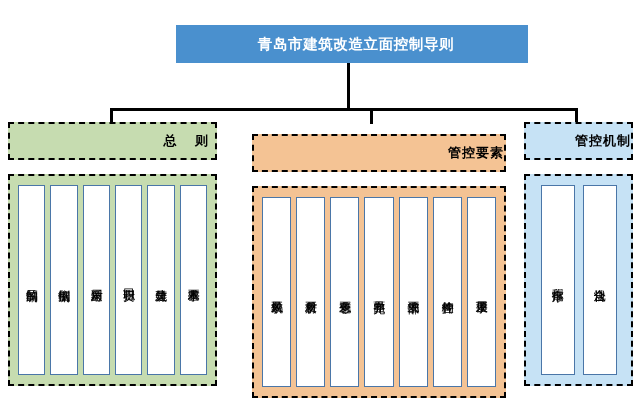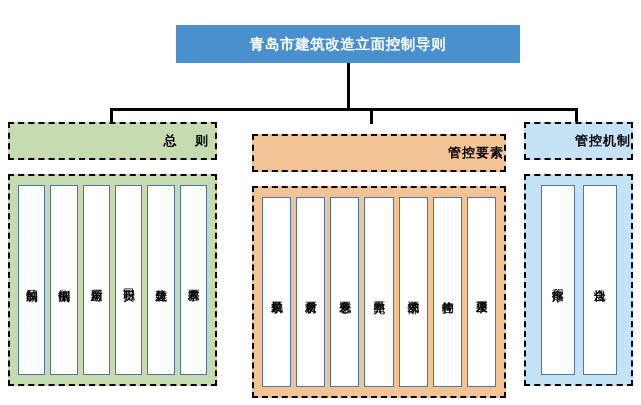--- a/index.html
+++ b/index.html
@@ -32,20 +32,21 @@
     position: absolute;
     left: 176px;
     top: 25px;
     width: 344px;
     height: 38px;
     background: #4a90ce;
     display: flex;
     align-items: center;
     justify-content: center;
     z-index: 2;
+    padding-left: 8px;
   }
   #root-title .title-text {
     color: #ffffff;
     font-size: 14.5px;
     font-weight: bold;
     letter-spacing: 0.6px;
     white-space: nowrap;
   }
 
   

